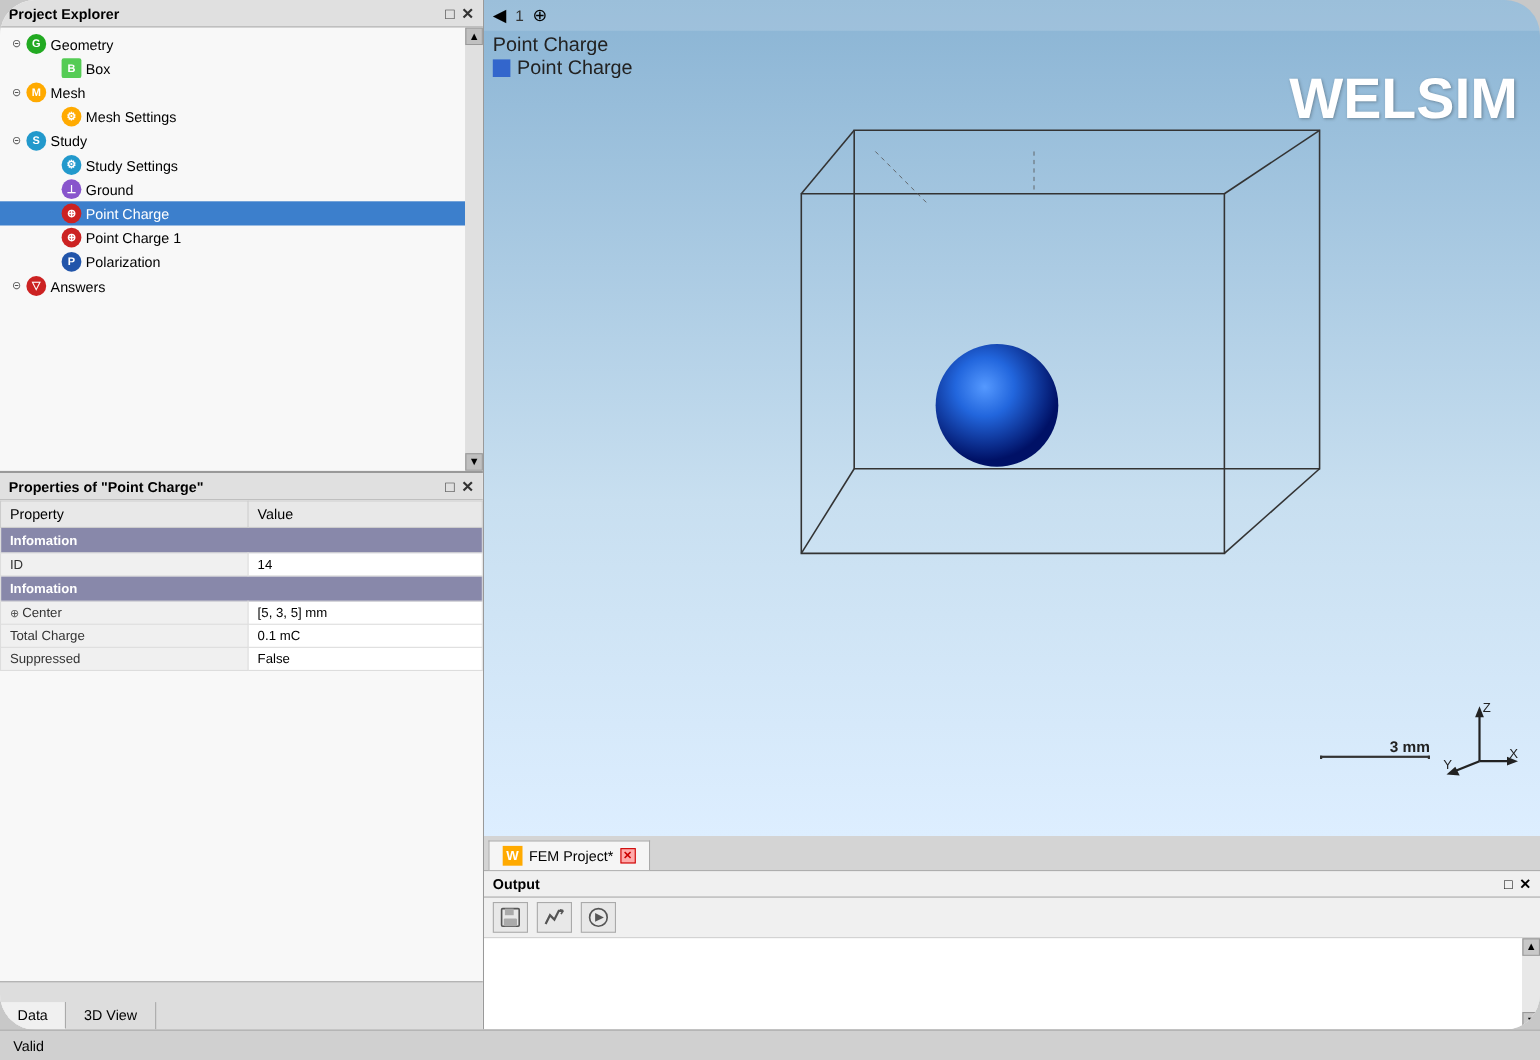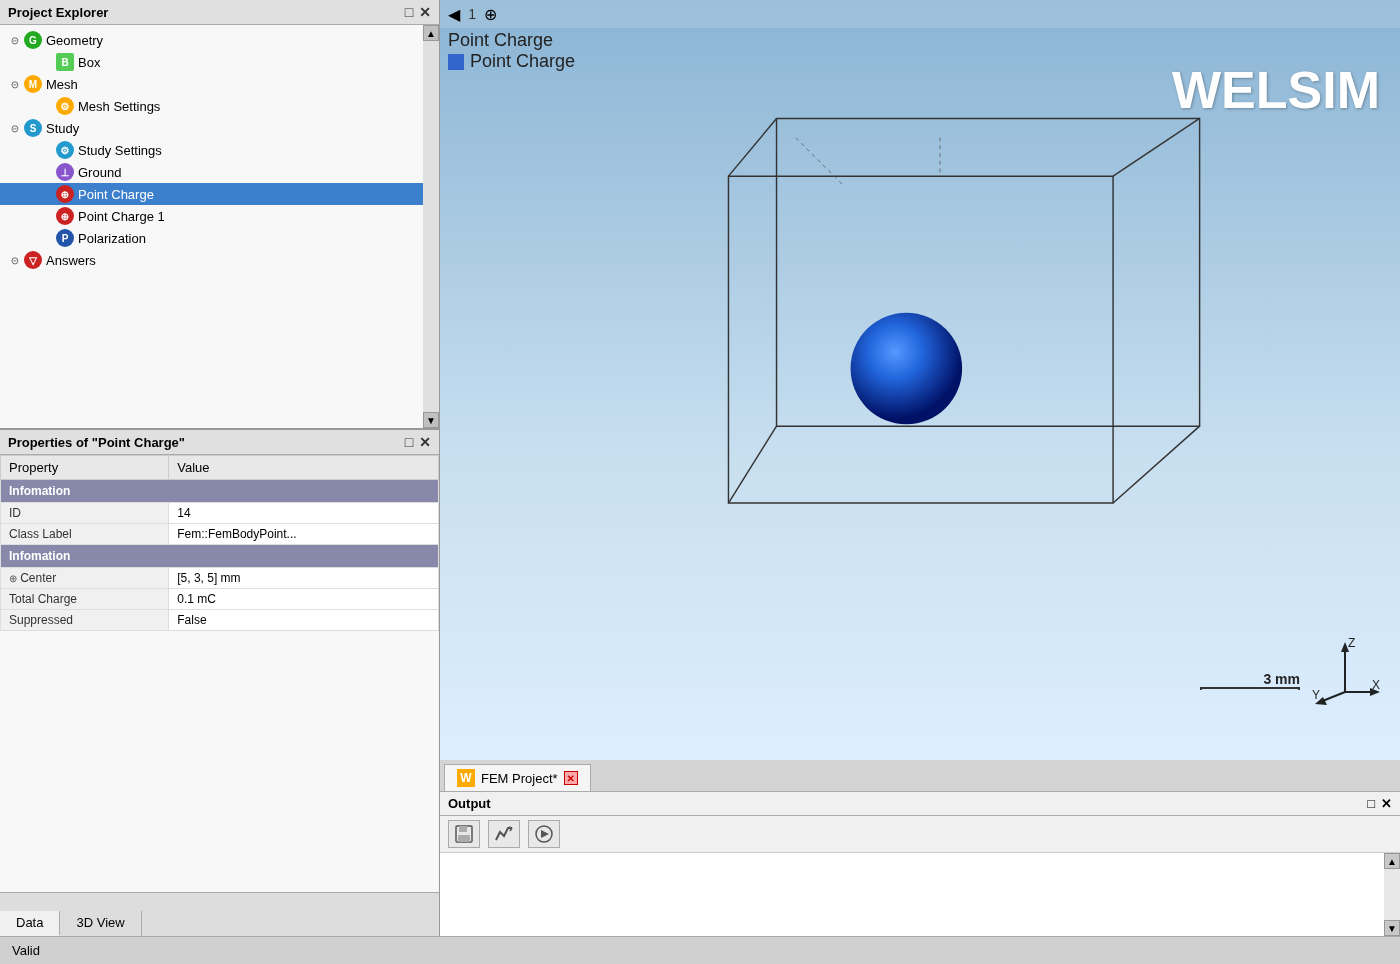--- a/index.html
+++ b/index.html
@@ -1,19 +1,19 @@
 <!DOCTYPE html>
 <html><head>
   <meta charset="utf-8">
   <style>
     * { box-sizing: border-box; margin: 0; padding: 0; }
     body { font-family: 'Segoe UI', Arial, sans-serif; font-size: 13px; background: #c8c8c8; width: 1400px; height: 964px; overflow: hidden; display: flex; flex-direction: column; }
 
     
-    .main-area { display: flex; flex: 1; overflow: hidden; }
+    .main-area { display: flex; flex: 1; overflow: hidden; border-radius: 32px; }
 
     
     .left-panel { width: 440px; display: flex; flex-direction: column; background: #f0f0f0; border-right: 1px solid #999; flex-shrink: 0; }
 
     
     .project-explorer { flex: 0 0 430px; background: #f0f0f0; border-bottom: 2px solid #999; display: flex; flex-direction: column; }
     .panel-header { background: #e0e0e0; border-bottom: 1px solid #aaa; padding: 4px 8px; font-weight: bold; font-size: 13px; display: flex; align-items: center; justify-content: space-between; }
     .panel-header-title { font-weight: bold; }
     .panel-header-actions { display: flex; gap: 6px; }
     .panel-header-actions span { cursor: pointer; font-size: 14px; color: #333; }
@@ -224,24 +224,20 @@
             </tr>
           </thead>
           <tbody>
 
             <tr class="section-header">
               <td colspan="2">Infomation</td>
             </tr>
             <tr class="data-row">
               <td>ID</td>
               <td>14</td>
-            </tr>
-            <tr class="data-row">
-              <td>Class Label</td>
-              <td>Fem::FemBodyPoint...</td>
             </tr>
 
             <tr class="section-header">
               <td colspan="2">Infomation</td>
             </tr>
             <tr class="data-row has-expand">
               <td>Center</td>
               <td>[5, 3, 5] mm</td>
             </tr>
             <tr class="data-row">

